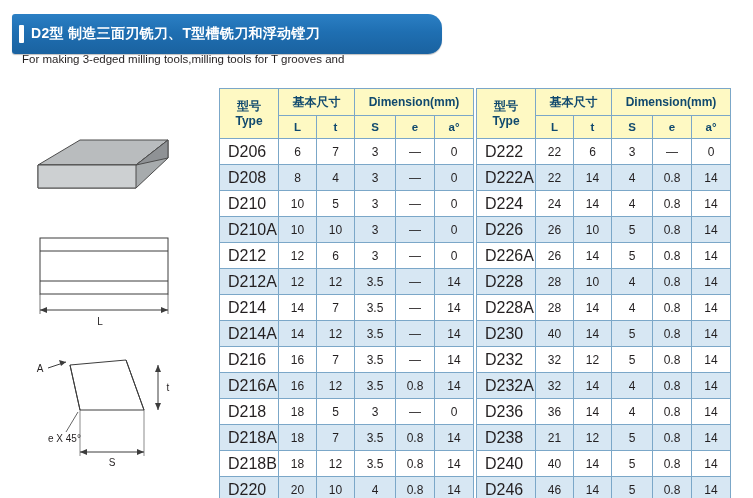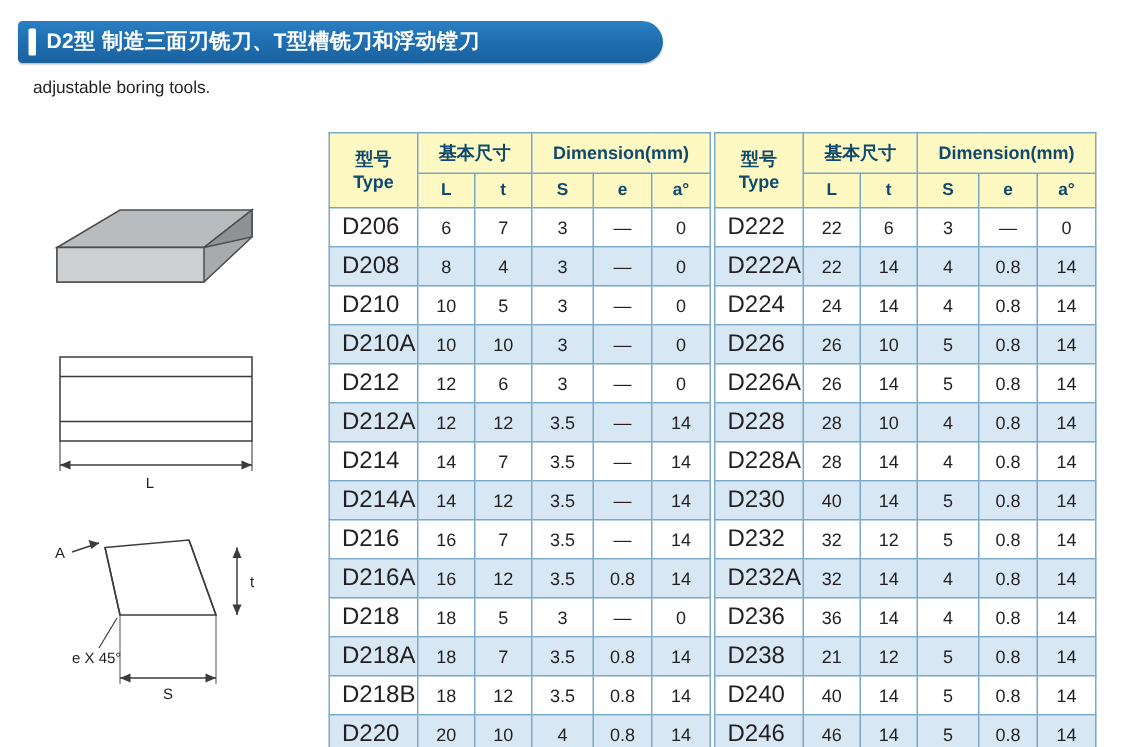--- a/index.html
+++ b/index.html
@@ -14,21 +14,21 @@
     position: relative;
     overflow: hidden;
   }
 
   
   #header-banner {
     position: absolute;
     left: 12px;
     top: 14px;
     width: 430px;
-    height: 28px;
+    height: 40px;
     background: linear-gradient(to bottom, #2b7fc4 0%, #1f6fb2 45%, #1a62a0 100%);
     border-radius: 3px 14px 14px 3px;
     display: flex;
     align-items: center;
     box-shadow: 0 1px 1px rgba(0,0,0,0.25);
   }
   #header-banner .bar {
     width: 5px;
     height: 18px;
     background: #ffffff;
@@ -122,21 +122,21 @@
 </style>
 </head>
 <body>
 
 <div id="header-banner">
   <div class="bar"></div>
   <span id="header-title">D2型 制造三面刃铣刀、T型槽铣刀和浮动镗刀</span>
 </div>
 
 <div id="subtitle-block">
-  <div>adjustable boring tools.</div>
+  <div>For making 3-edged milling tools,milling tools for T grooves and</div>
 </div>
 
 <div id="drawings">
   <svg width="190" height="360" viewBox="0 0 190 360" xmlns="http://www.w3.org/2000/svg">
 
     <g>
       <polygon points="20,55 62,30 150,30 118,55" fill="#b9bcbe" stroke="#4d4d4d" stroke-width="1"></polygon>
       <polygon points="20,55 118,55 150,30 150,48 118,78 20,78" fill="#a7abad" stroke="#4d4d4d" stroke-width="1"></polygon>
       <polygon points="118,55 150,48 150,30" fill="#8f9295" stroke="#4d4d4d" stroke-width="1"></polygon>
       <polygon points="20,55 20,78 118,78 118,55" fill="#cdd0d2" stroke="#4d4d4d" stroke-width="1"></polygon>

